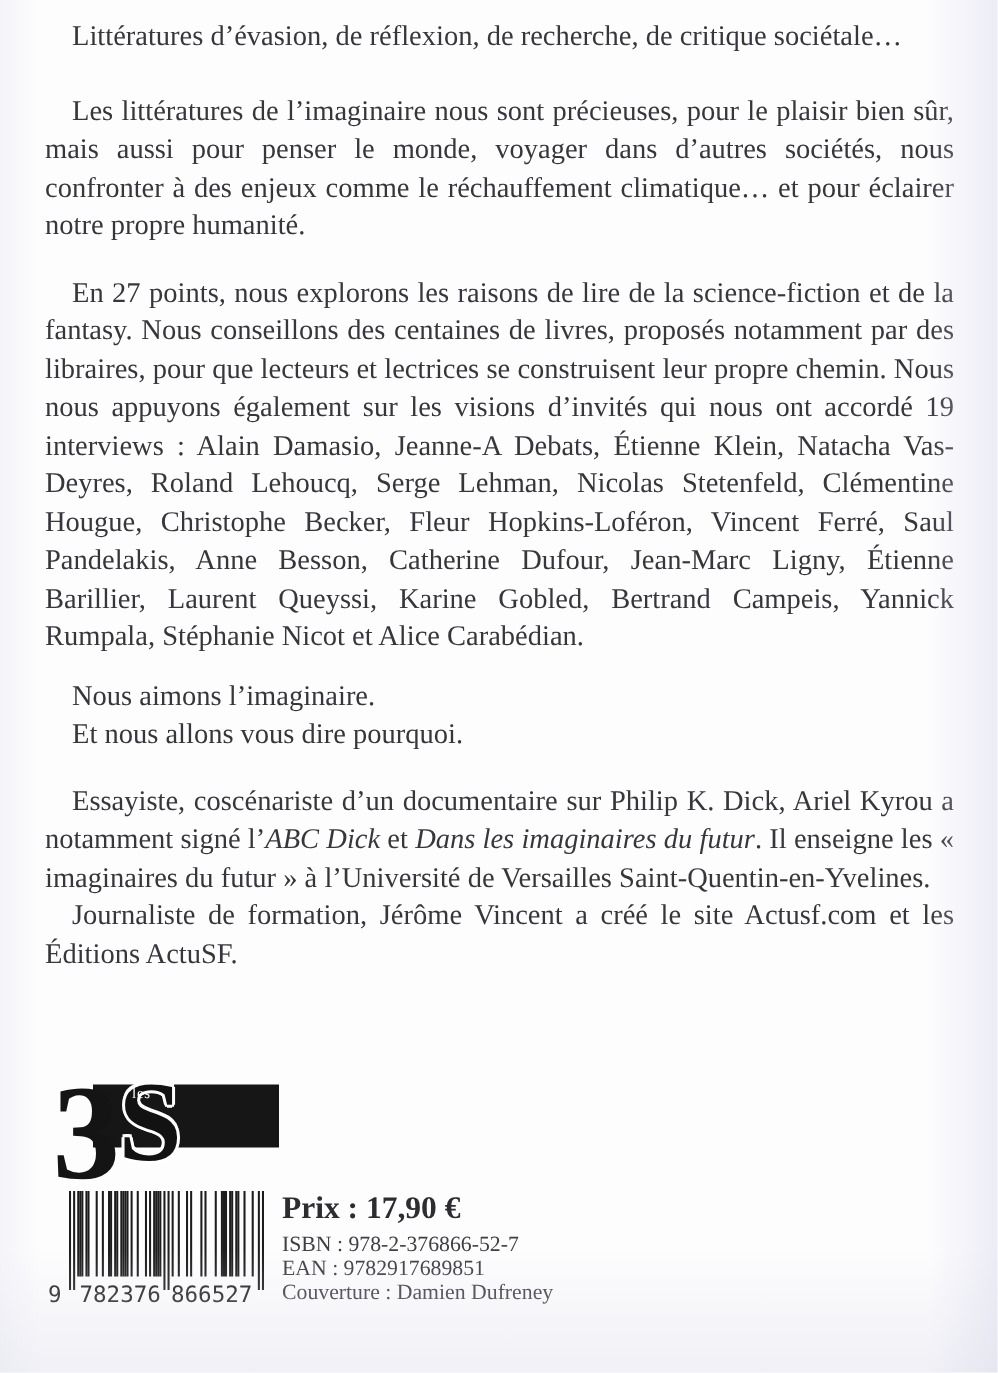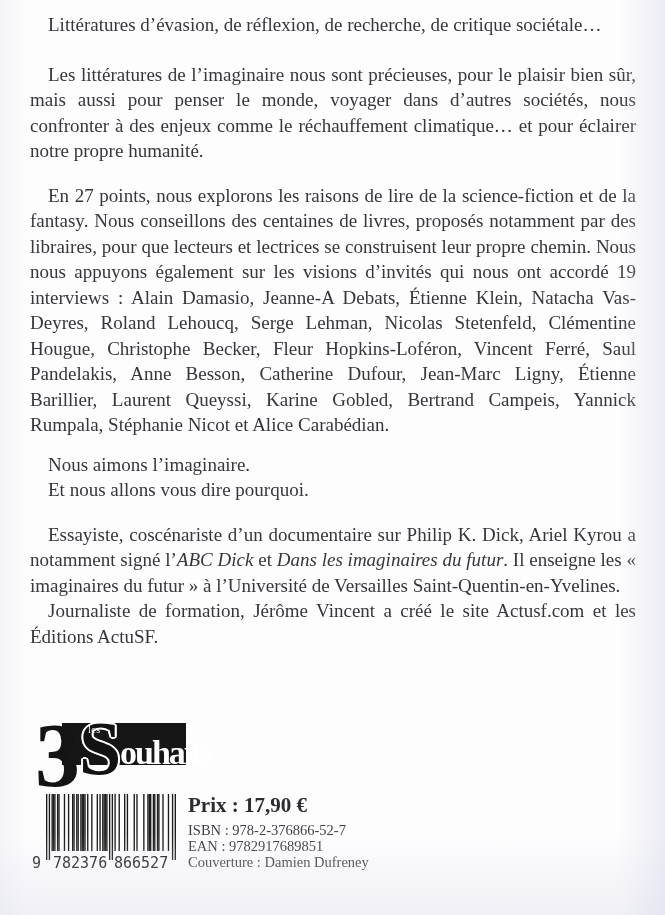--- a/index.html
+++ b/index.html
@@ -80,21 +80,20 @@
     <p class="no-justify">Et nous allons vous dire pourquoi.</p>
     <p class="gap-md"><span>Essayiste, coscénariste d’un documentaire sur Philip K. Dick, Ariel Kyrou a notamment signé l’</span><i>ABC Dick</i><span> et </span><i>Dans les imaginaires du futur</i><span>. Il enseigne les « imaginaires du futur » à l’Université de Versailles Saint-Quentin-en-Yvelines.</span></p>
     <p>Journaliste de formation, Jérôme Vincent a créé le site Actusf.com et les Éditions ActuSF.</p>
   </div>
 
   <div class="logo">
     <div class="logo-box"></div>
     <span class="logo-3">3</span>
     <span class="logo-les">les</span>
     <span class="logo-S">S</span>
-    <span class="logo-rest">ouhaits</span>
   </div>
 
   <div class="barcode-block">
     <svg id="barcode-svg" viewBox="0 0 95 66" width="130" height="66" preserveAspectRatio="none">
         <rect x="0" y="0" width="1" height="66"></rect>
         <rect x="2" y="0" width="1" height="66"></rect>
         <rect x="4" y="0" width="1" height="57"></rect>
         <rect x="5" y="0" width="1" height="57"></rect>
         <rect x="6" y="0" width="1" height="57"></rect>
         <rect x="8" y="0" width="1" height="57"></rect>

